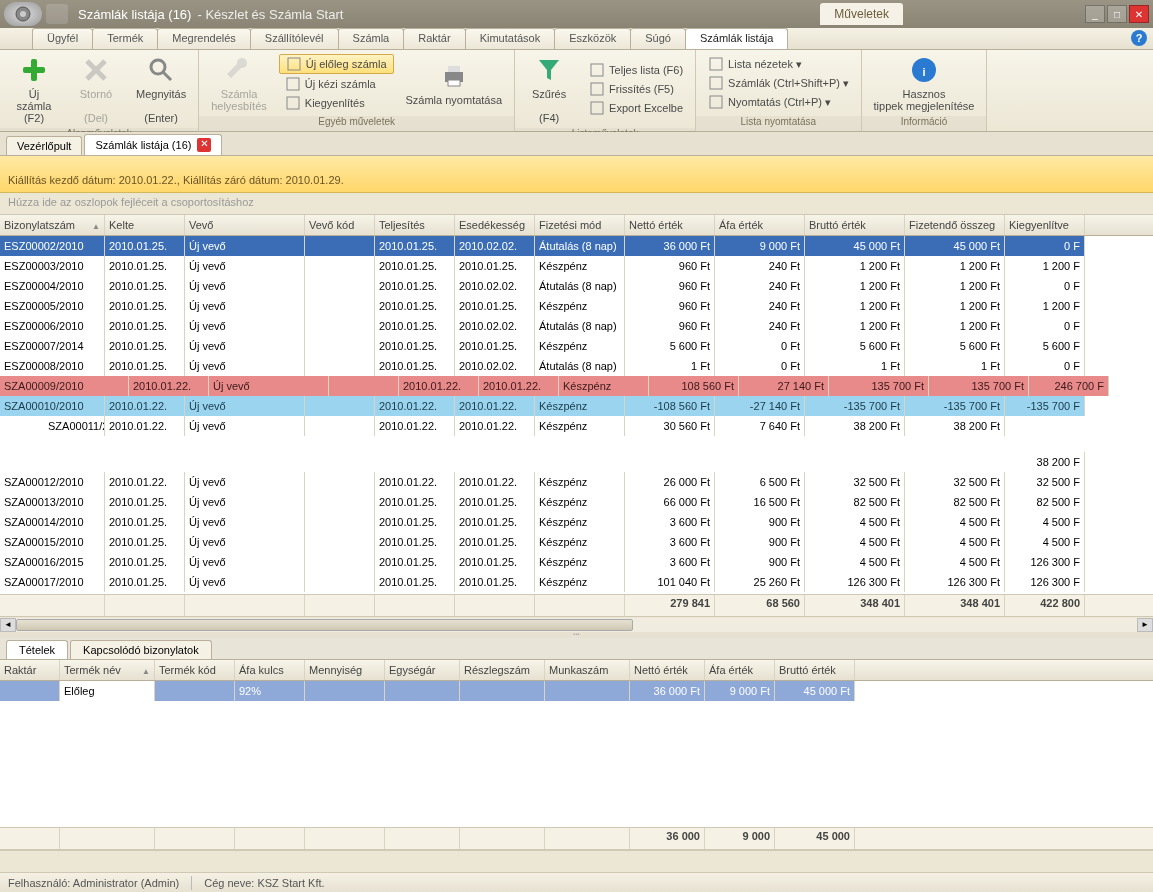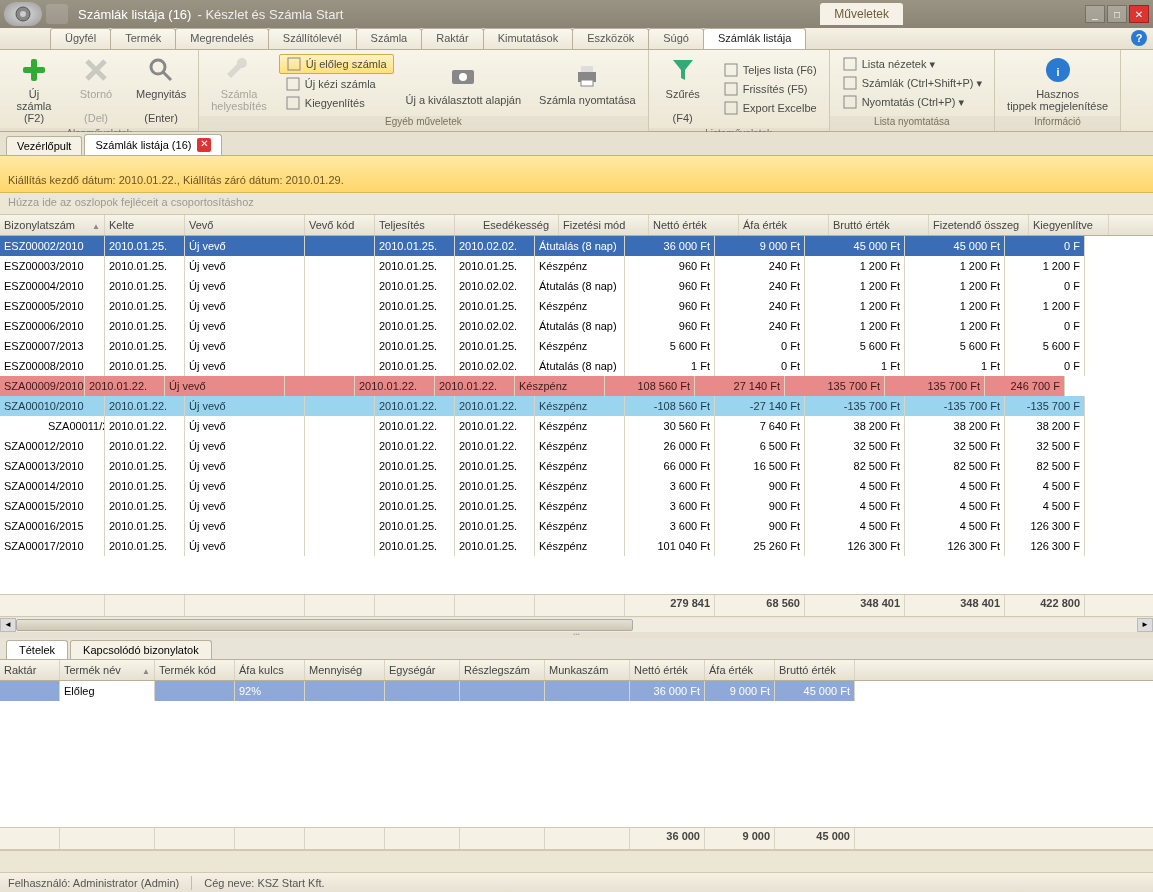--- a/index.html
+++ b/index.html
@@ -6,21 +6,21 @@
 body { background: #e8e4d8; width: 1153px; height: 892px; overflow: hidden; display: flex; flex-direction: column; }
 .titlebar { height: 28px; background: linear-gradient(#9a9485,#8a8475); display: flex; align-items: center; color: #fff; padding: 0 4px; }
 .titlebar .gear { width: 38px; height: 24px; background: radial-gradient(#ddd,#999); border-radius: 12px; margin-right: 4px; display:flex;align-items:center;justify-content:center; }
 .titlebar .dd { width: 22px; height: 20px; background: rgba(255,255,255,.15); border-radius: 3px; margin-right: 10px; }
 .titlebar .title { font-size: 13px; }
 .titlebar .subtitle { font-size: 13px; opacity: .85; margin-left: 6px; }
 .titlebar .spacer { flex: 1; }
 .titlebar .ctxTab { background: #f5f1e6; color: #6b5d3a; padding: 4px 14px; border-radius: 3px 3px 0 0; font-size: 12px; margin-right: 180px; }
 .winbtn { width: 20px; height: 18px; background: rgba(255,255,255,.2); border: 1px solid rgba(0,0,0,.3); margin-left: 2px; display:flex;align-items:center;justify-content:center;color:#fff;font-size:10px;}
 .winbtn.close { background: #d33; }
-.menubar { height: 22px; background: linear-gradient(#f5f1e4,#e6e1d1); display: flex; align-items: stretch; border-bottom: 1px solid #b8b09a; padding-left: 50px; position:relative;}
+.menubar { height: 22px; background: linear-gradient(#f5f1e4,#e6e1d1); display: flex; align-items: stretch; border-bottom: 1px solid #b8b09a; padding-left: 32px; position:relative;}
 .menubar .help { position:absolute; right:6px; top:2px; width:16px; height:16px; background:#2a7ad1; border-radius:50%; color:#fff; text-align:center; line-height:16px; font-weight:bold;}
 .menutab { padding: 3px 14px; border: 1px solid #b8b09a; border-bottom: none; margin-right: -1px; background: linear-gradient(#faf7ee,#ece7d7); color: #555; border-radius: 3px 3px 0 0; }
 .menutab.active { background: #fff; color: #222; }
 .ribbon { height: 82px; background: linear-gradient(#f7f4e9,#ece7d5); border-bottom: 1px solid #b8b09a; display: flex; }
 .rgroup { border-right: 1px solid #cfc8b4; display: flex; flex-direction: column; }
 .rgroup .body { flex: 1; display: flex; align-items: center; padding: 2px 6px; gap: 6px; }
 .rgroup .label { height: 15px; text-align: center; font-size: 10px; color: #7a725c; background: rgba(0,0,0,.03); }
 .rbtn-big { display: flex; flex-direction: column; align-items: center; justify-content: center; padding: 2px 6px; text-align: center; min-width: 56px; color: #4a4a4a; }
 .rbtn-big .ico { width: 32px; height: 32px; margin-bottom: 2px; display:flex;align-items:center;justify-content:center;font-size:24px;}
 .rbtn-big.disabled { opacity: .45; }
@@ -161,29 +161,20 @@
               <svg width="14" height="14">
                 <rect x="1" y="1" width="12" height="12" fill="none" stroke="#888"></rect>
               </svg>
             </span>
             <span>Kiegyenlítés</span>
           </div>
         </div>
         <div class="rbtn-big">
           <div class="ico">
             <svg width="28" height="28">
-              <rect x="3" y="8" width="22" height="14" fill="#888" rx="2"></rect>
-              <circle cx="14" cy="15" r="4" fill="#fff"></circle>
-            </svg>
-          </div>
-          <div>Új a kiválasztott alapján</div>
-        </div>
-        <div class="rbtn-big">
-          <div class="ico">
-            <svg width="28" height="28">
               <rect x="5" y="10" width="18" height="10" fill="#888"></rect>
               <rect x="8" y="4" width="12" height="6" fill="#ddd"></rect>
               <rect x="8" y="18" width="12" height="6" fill="#fff" stroke="#888"></rect>
             </svg>
           </div>
           <div>Számla nyomtatása</div>
         </div>
       </div>
       <div class="label">Egyéb műveletek</div>
     </div>
@@ -286,21 +277,21 @@
 <div class="filterbar">Kiállítás kezdő dátum: 2010.01.22., Kiállítás záró dátum: 2010.01.29.</div>
 <div class="groupbar">Húzza ide az oszlopok fejléceit a csoportosításhoz</div>
 
 <div class="grid">
   <div class="ghead" id="ghead">
       <div class="ghcell" style="width: 105px;">Bizonylatszám<span class="sort">▲</span></div>
       <div class="ghcell" style="width: 80px;">Kelte</div>
       <div class="ghcell" style="width: 120px;">Vevő</div>
       <div class="ghcell" style="width: 70px;">Vevő kód</div>
       <div class="ghcell" style="width: 80px;">Teljesítés</div>
-      <div class="ghcell" style="width: 80px; margin-left: 24px;">Esedékesség</div>
+      <div class="ghcell" style="width: 80px;">Esedékesség</div>
       <div class="ghcell" style="width: 90px;">Fizetési mód</div>
       <div class="ghcell" style="width: 90px;">Nettó érték</div>
       <div class="ghcell" style="width: 90px;">Áfa érték</div>
       <div class="ghcell" style="width: 100px;">Bruttó érték</div>
       <div class="ghcell" style="width: 100px;">Fizetendő összeg</div>
       <div class="ghcell" style="width: 80px;">Kiegyenlítve</div>
     </div>
   <div id="gbody" style="flex:1;overflow:hidden;">
       <div class="grow sel-blue">
         <div class="gcell" style="width: 105px;">ESZ00002/2010</div>
@@ -366,21 +357,21 @@
         <div class="gcell" style="width: 80px;">2010.01.25.</div>
         <div class="gcell" style="width: 80px;">2010.02.02.</div>
         <div class="gcell" style="width: 90px;">Átutalás (8 nap)</div>
         <div class="gcell num" style="width: 90px;">960 Ft</div>
         <div class="gcell num" style="width: 90px;">240 Ft</div>
         <div class="gcell num" style="width: 100px;">1 200 Ft</div>
         <div class="gcell num" style="width: 100px;">1 200 Ft</div>
         <div class="gcell num" style="width: 80px;">0 F</div>
       </div>
       <div class="grow ">
-        <div class="gcell" style="width: 105px;">ESZ00007/2013</div>
+        <div class="gcell" style="width: 105px;">ESZ00007/2014</div>
         <div class="gcell" style="width: 80px;">2010.01.25.</div>
         <div class="gcell" style="width: 120px;">Új vevő</div>
         <div class="gcell" style="width: 70px;"></div>
         <div class="gcell" style="width: 80px;">2010.01.25.</div>
         <div class="gcell" style="width: 80px;">2010.01.25.</div>
         <div class="gcell" style="width: 90px;">Készpénz</div>
         <div class="gcell num" style="width: 90px;">5 600 Ft</div>
         <div class="gcell num" style="width: 90px;">0 Ft</div>
         <div class="gcell num" style="width: 100px;">5 600 Ft</div>
         <div class="gcell num" style="width: 100px;">5 600 Ft</div>
@@ -394,21 +385,21 @@
         <div class="gcell" style="width: 80px;">2010.01.25.</div>
         <div class="gcell" style="width: 80px;">2010.02.02.</div>
         <div class="gcell" style="width: 90px;">Átutalás (8 nap)</div>
         <div class="gcell num" style="width: 90px;">1 Ft</div>
         <div class="gcell num" style="width: 90px;">0 Ft</div>
         <div class="gcell num" style="width: 100px;">1 Ft</div>
         <div class="gcell num" style="width: 100px;">1 Ft</div>
         <div class="gcell num" style="width: 80px;">0 F</div>
       </div>
       <div class="grow sel-red">
-        <div class="gcell" style="width: 85px;">SZA00009/2010</div>
+        <div class="gcell" style="width: 129px;">SZA00009/2010</div>
         <div class="gcell" style="width: 80px;">2010.01.22.</div>
         <div class="gcell" style="width: 120px;">Új vevő</div>
         <div class="gcell" style="width: 70px;"></div>
         <div class="gcell" style="width: 80px;">2010.01.22.</div>
         <div class="gcell" style="width: 80px;">2010.01.22.</div>
         <div class="gcell" style="width: 90px;">Készpénz</div>
         <div class="gcell num" style="width: 90px;">108 560 Ft</div>
         <div class="gcell num" style="width: 90px;">27 140 Ft</div>
         <div class="gcell num" style="width: 100px;">135 700 Ft</div>
         <div class="gcell num" style="width: 100px;">135 700 Ft</div>
@@ -433,21 +424,21 @@
         <div class="gcell" style="width: 80px;">2010.01.22.</div>
         <div class="gcell" style="width: 120px;">Új vevő</div>
         <div class="gcell" style="width: 70px;"></div>
         <div class="gcell" style="width: 80px;">2010.01.22.</div>
         <div class="gcell" style="width: 80px;">2010.01.22.</div>
         <div class="gcell" style="width: 90px;">Készpénz</div>
         <div class="gcell num" style="width: 90px;">30 560 Ft</div>
         <div class="gcell num" style="width: 90px;">7 640 Ft</div>
         <div class="gcell num" style="width: 100px;">38 200 Ft</div>
         <div class="gcell num" style="width: 100px;">38 200 Ft</div>
-        <div class="gcell num" style="width: 80px;">38 200 F</div>
+        <div class="gcell num" style="width: 80px; margin-top: 36px;">38 200 F</div>
       </div>
       <div class="grow ">
         <div class="gcell" style="width: 105px;">SZA00012/2010</div>
         <div class="gcell" style="width: 80px;">2010.01.22.</div>
         <div class="gcell" style="width: 120px;">Új vevő</div>
         <div class="gcell" style="width: 70px;"></div>
         <div class="gcell" style="width: 80px;">2010.01.22.</div>
         <div class="gcell" style="width: 80px;">2010.01.22.</div>
         <div class="gcell" style="width: 90px;">Készpénz</div>
         <div class="gcell num" style="width: 90px;">26 000 Ft</div>

